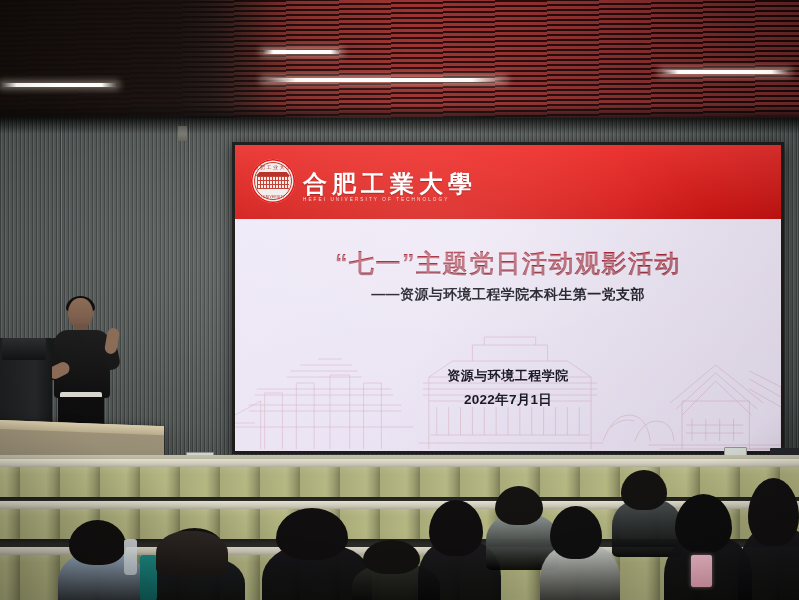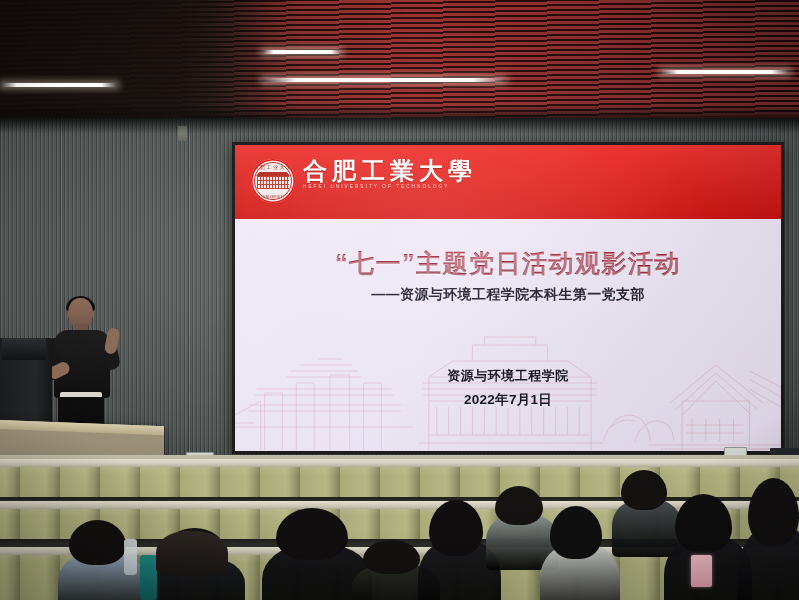--- a/index.html
+++ b/index.html
@@ -132,21 +132,21 @@
   }
   .slide-header::after {
     content: "";
     position: absolute; inset: 0;
     background: linear-gradient(to bottom, rgba(255,255,255,0.12), rgba(0,0,0,0.10));
   }
   .logo-wrap {
     position: absolute;
     left: 16px; top: 14px;
     display: flex;
-    align-items: flex-start;
+    align-items: flex-end;
     gap: 8px;
     z-index: 3;
   }
   .logo-seal {
     width: 44px; height: 44px;
     border-radius: 50%;
     background: #f2eeee;
     position: relative;
     box-shadow: 0 0 0 1.5px #e8130f inset;
     overflow: hidden;

